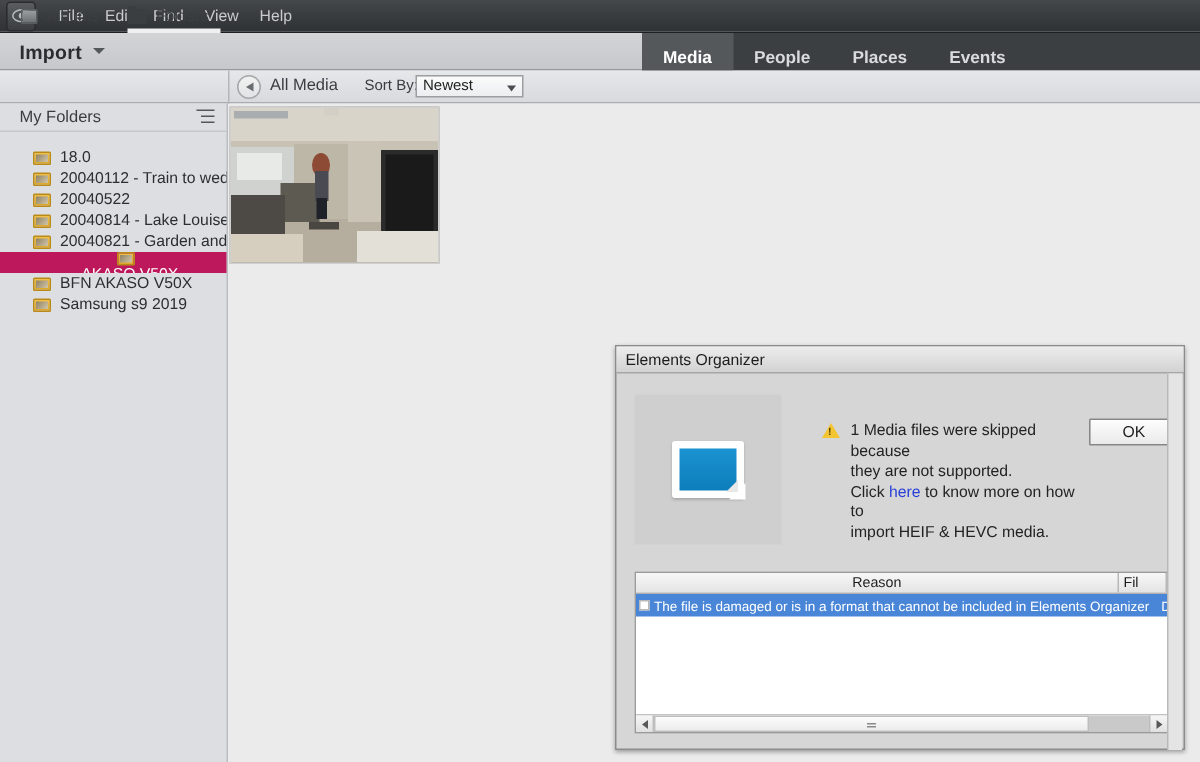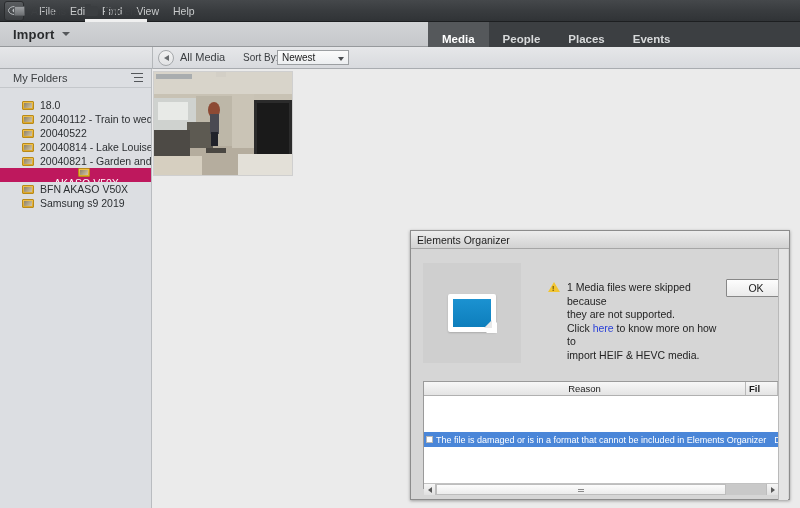--- a/index.html
+++ b/index.html
@@ -228,33 +228,33 @@
     background:linear-gradient(to bottom,#fdfdfd 0%,#eaeaea 100%);
     border:1px solid #878787;box-sizing:border-box;
     display:flex;align-items:center;justify-content:center;
     font-size:10.5px;color:#1b1b1b;
     border-radius:1px;
   }
 
   .tablewrap{
     position:absolute;left:12px;top:132px;width:356px;height:108px;
     background:#ffffff;border:1px solid #9a9a9a;box-sizing:border-box;
-    display:flex;flex-direction:column;gap:36px;
+    display:flex;flex-direction:column;
   }
   .thead{
     height:13px;display:flex;flex:0 0 auto;
     background:linear-gradient(to bottom,#f7f7f7 0%,#e4e4e4 100%);
     border-bottom:1px solid #b0b0b0;
   }
   .th{
     font-size:9.5px;color:#1c1c1c;display:flex;align-items:center;justify-content:center;
     border-right:1px solid #b8b8b8;box-sizing:border-box;height:13px;
   }
   .th.reason{width:322px;}
-  .th.file{width:32px;justify-content:flex-start;padding-left:3px;overflow:hidden;font-weight:bold;}
+  .th.file{width:32px;justify-content:flex-start;padding-left:3px;overflow:hidden;}
   .tbody{flex:1 1 auto;position:relative;background:#fff;}
   .trow{
     height:15px;display:flex;align-items:center;
     background:#4a86d8;color:#ffffff;font-size:9px;white-space:nowrap;overflow:hidden;
   }
   .rowbox{
     width:7px;height:7px;border:1px solid #b8b8b8;background:#fff;margin-left:2px;margin-right:2px;flex:0 0 auto;box-sizing:border-box;
   }
   .rowtext{padding-left:1px;}
   .rowpath{margin-left:8px;}

